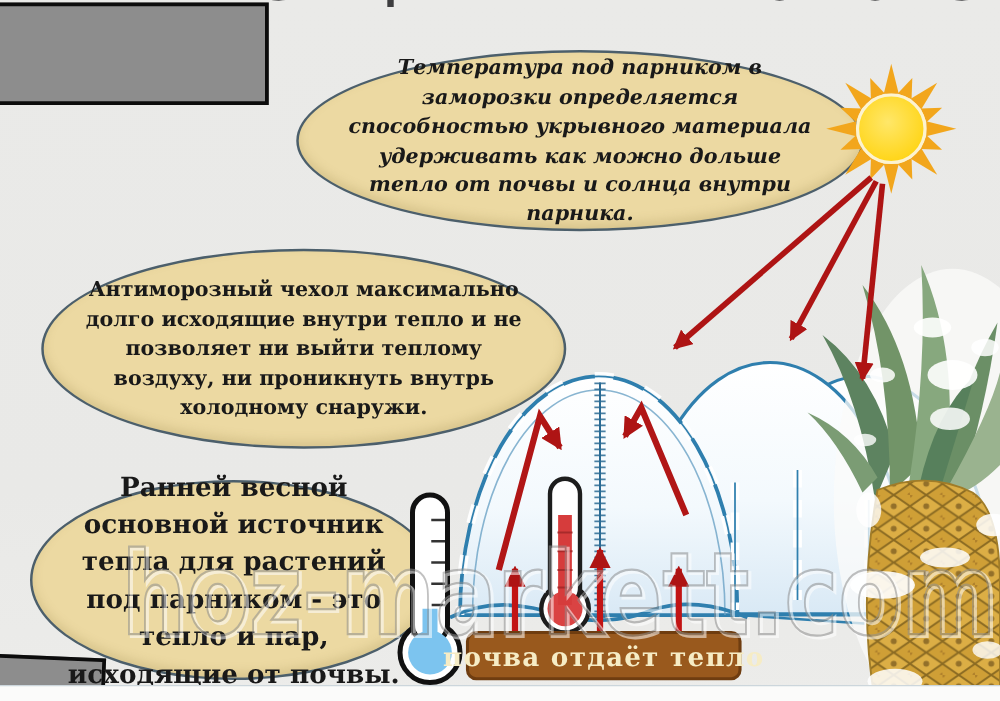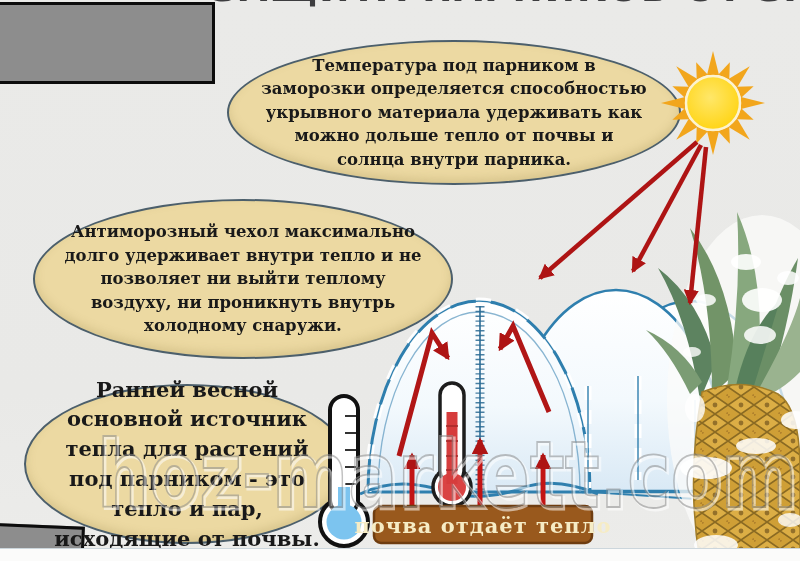--- a/index.html
+++ b/index.html
@@ -23,21 +23,21 @@
   .graybox.bl{left:-6px;top:523px;width:85px;height:33px;transform:rotate(2.4deg);transform-origin:left top;}
   
   .bubble{
     position:absolute;border-radius:50%;
     background:#ecd9a2;border:2px solid #4c5f6b;
     display:flex;align-items:center;justify-content:center;text-align:center;
     color:#191919;font-weight:bold;
     box-shadow:inset 0 -4px 8px rgba(160,140,80,.25);
   }
   .bubble .btxt{width:86%;font-size:16.5px;line-height:1.42;}
-  .bubble.b1{left:227px;top:40px;width:450px;height:141px;}
+  .bubble.b1{left:237px;top:40px;width:450px;height:141px;font-style:italic;}
   .bubble.b2{left:33px;top:199px;width:416px;height:156px;}
   .bubble.b3{left:24px;top:384px;width:322px;height:156px;}
   .bubble.b3 .btxt{font-size:21px;}
   
   svg.layer{position:absolute;left:0;top:0;}
   .soil-text{
     font-family:"DejaVu Serif","Liberation Serif",serif;font-weight:bold;
     font-size:21px;letter-spacing:1px;fill:#f6ecc5;
   }
   .wm{
@@ -55,21 +55,21 @@
     <span>ЗАЩИТА ПАРНИКОВ ОТ ЗАМОРОЗКОВ ВЕСНОЙ</span>
   </div>
 
   <div class="graybox tl"></div>
   <div class="graybox bl"></div>
 
   <div class="bubble b1">
     <div class="btxt">Температура под парником в заморозки определяется способностью укрывного материала удерживать как можно дольше тепло от почвы и солнца внутри парника.</div>
   </div>
   <div class="bubble b2">
-    <div class="btxt">Антиморозный чехол максимально долго удерживает внутри тепло и не позволяет ни выйти теплому воздуху, ни проникнуть внутрь холодному снаружи.</div>
+    <div class="btxt">Антиморозный чехол максимально долго исходящие внутри тепло и не позволяет ни выйти теплому воздуху, ни проникнуть внутрь холодному снаружи.</div>
   </div>
   <div class="bubble b3">
     <div class="btxt">Ранней весной основной источник тепла для растений под парником - это тепло и пар, исходящие от почвы.</div>
   </div>
 
   <svg class="layer" width="800" height="561" viewBox="0 0 800 561">
     <defs>
       <linearGradient id="ghFill" x1="0" y1="0" x2="0" y2="1">
         <stop offset="0" stop-color="#ffffff"></stop>
         <stop offset="0.55" stop-color="#f3f9fd"></stop>

